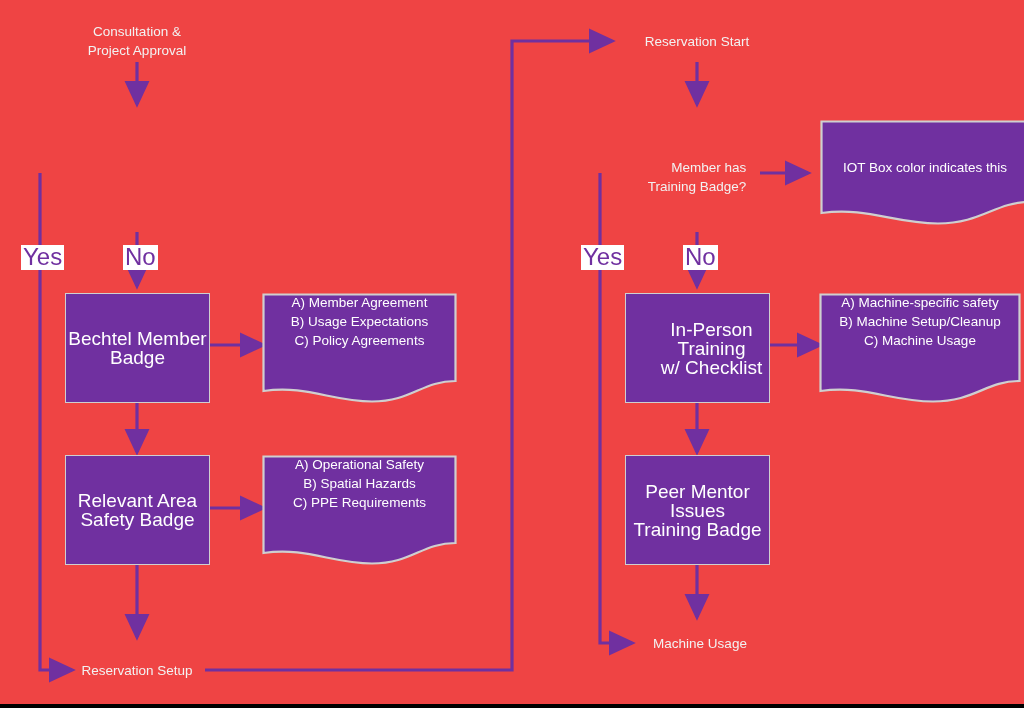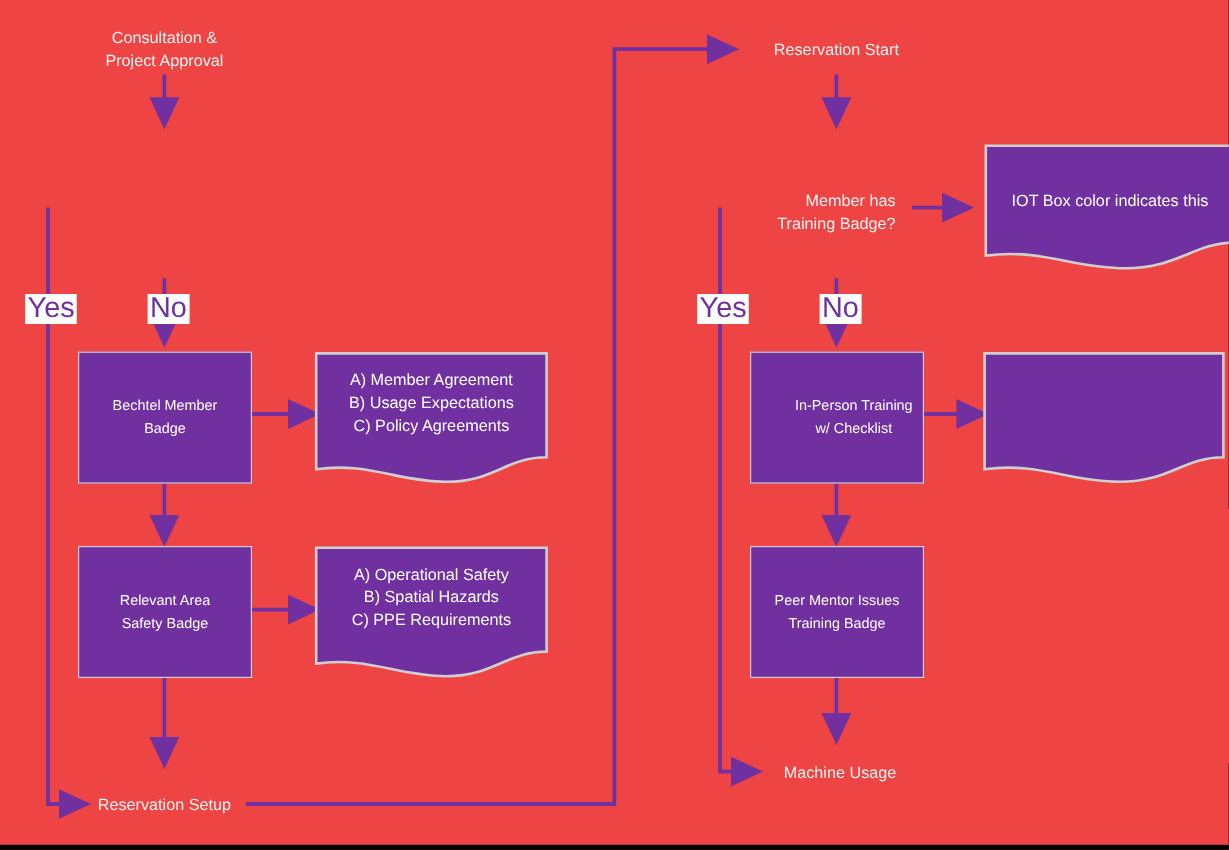--- a/index.html
+++ b/index.html
@@ -20,38 +20,38 @@
     text-align:center;
     white-space:pre-line;
     display:flex;align-items:center;justify-content:center;
   }
 
   
   .proc{
     background:#7030A0;
     border:1.5px solid #cfcfcf;
     color:#ffffff;
-    font-size:12px;
+    font-size:19px;
     line-height:19px;
     text-align:center;
     white-space:pre-line;
     display:flex;align-items:center;justify-content:center;
   }
 
   
   .doc{
     color:#ffffff;
     font-size:13.5px;
     line-height:19px;
     text-align:center;
     white-space:pre-line;
   }
   .doc .docsvg{position:absolute;left:0;top:0;width:100%;height:100%;}
   .doc .doctext{position:absolute;left:0;right:0;top:0;display:flex;
-                align-items:flex-start;justify-content:center;padding-top:14px;}
+                align-items:flex-start;justify-content:center;}
 
   
   .branch{
     background:#ffffff;
     color:#7030A0;
     font-size:24px;
     line-height:22px;
     padding:1px 2px 2px 2px;
     display:flex;align-items:center;justify-content:center;
     font-family:"Liberation Sans","DejaVu Sans",sans-serif;
@@ -144,20 +144,23 @@
   </div>
 
   <div class="node proc" style="left:625px;top:293px;width:145px;height:110px;padding-left:28px;">In-Person Training
 w/ Checklist</div>
 
   <div class="node doc" style="left:819px;top:293px;width:202px;height:110px;">
     <svg class="docsvg" viewBox="0 0 202 110" preserveAspectRatio="none">
       <path d="M1.5,1.5 L200.5,1.5 L200.5,88 C167,88 156,108.5 114,108.5
                C72,108.5 46,92 1.5,98 Z" fill="#7030A0" stroke="#cfcfcf" stroke-width="2.2"></path>
     </svg>
+    <div class="doctext">A) Machine-specific safety
+B) Machine Setup/Cleanup
+C) Machine Usage</div>
   </div>
 
   <div class="node proc" style="left:625px;top:455px;width:145px;height:110px;">Peer Mentor Issues
 Training Badge</div>
 
   <div class="node txt" style="left:635px;top:632px;width:130px;height:22px;">Machine Usage</div>
 
 </div>
 
 </body></html>

